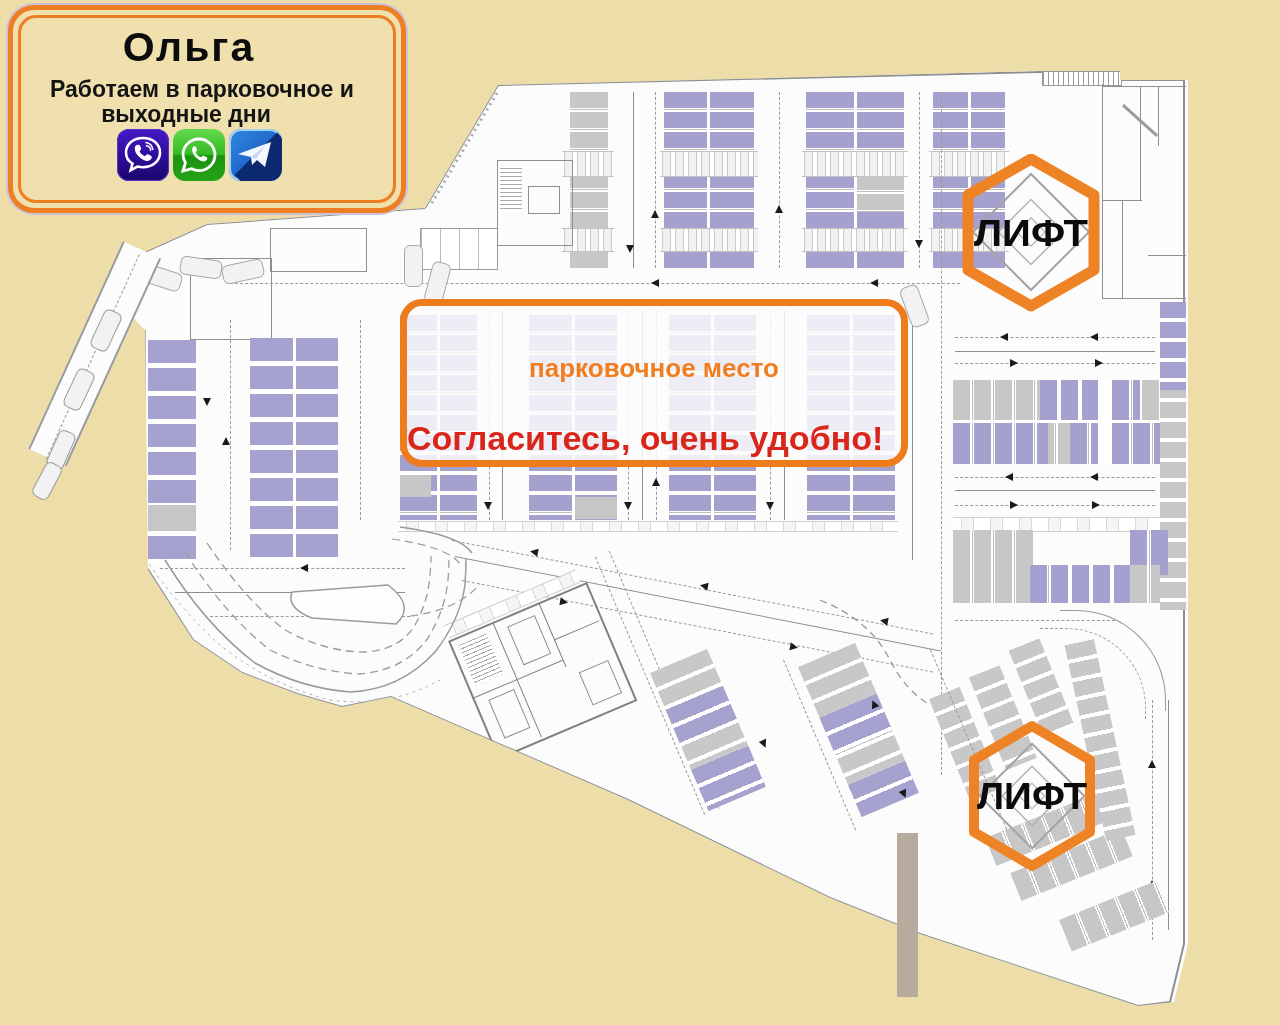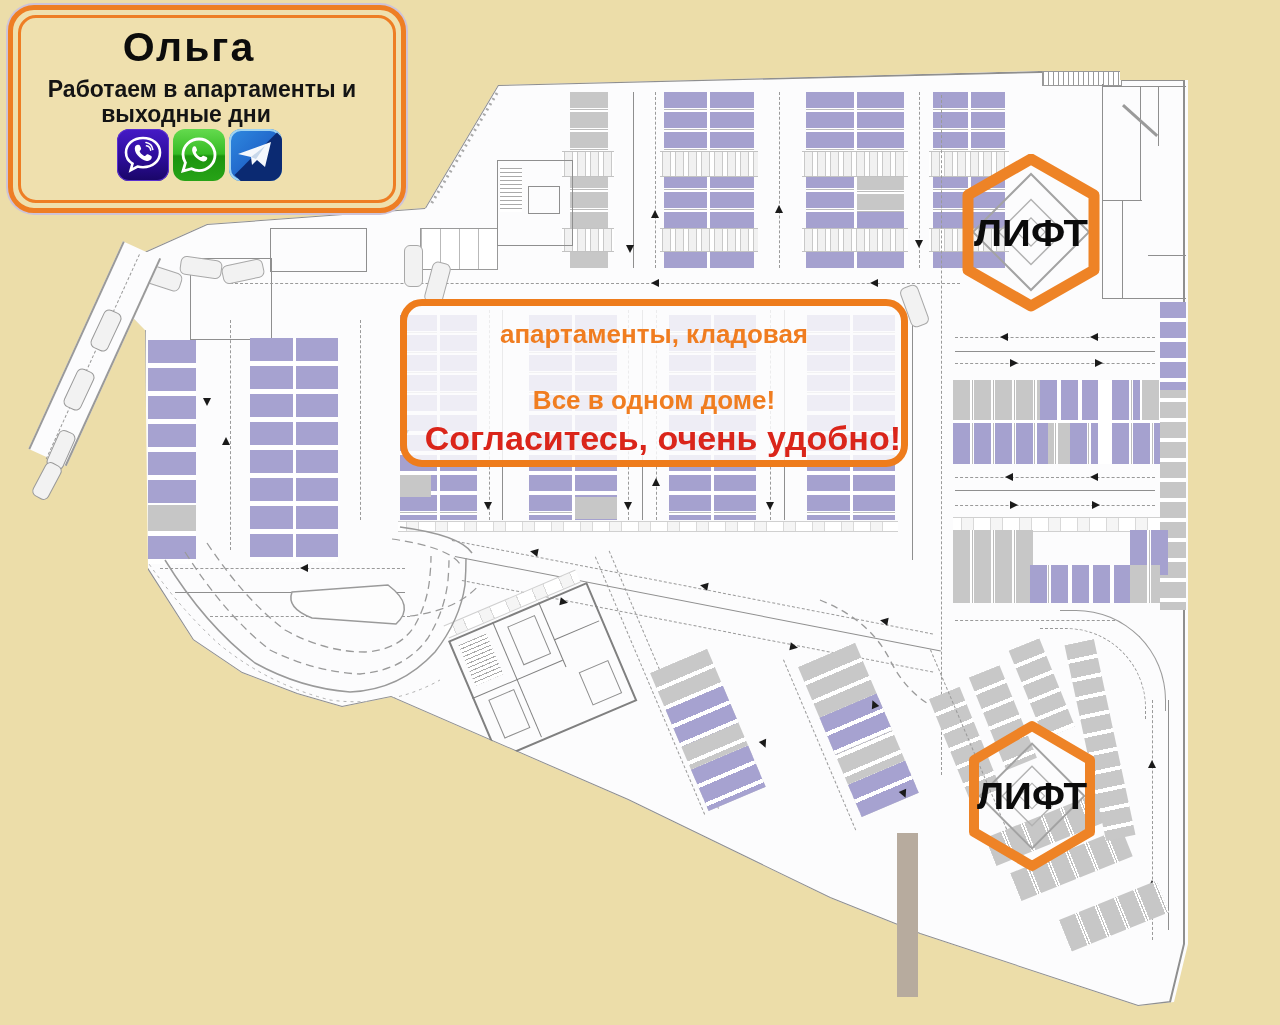--- a/index.html
+++ b/index.html
@@ -259,21 +259,21 @@
     <div class="dv" style="left:18px;top:5px;height:225px;"></div>
   </div>
   <div class="car" style="left:85px;top:321px;transform:rotate(-65deg);border-color:#999;"></div>
   <div class="car" style="left:58px;top:380px;transform:rotate(-65deg);border-color:#999;"></div>
   <div class="car" style="left:52px;top:430px;width:16px;height:38px;transform:rotate(24deg);border-color:#999;"></div>
   <div class="car" style="left:38px;top:462px;width:16px;height:36px;transform:rotate(28deg);border-color:#999;"></div>
 
   <div class="abs" style="left:8px;top:5px;width:388px;height:198px;background:#efe0ae;border:5px solid #ee7e24;border-radius:26px;box-shadow:0 0 0 2px #cdc3d8;">
     <div class="abs" style="left:5px;top:5px;right:5px;bottom:5px;border:3.5px solid #ee7e24;border-radius:18px;"></div>
     <div class="abs" style="left:-18px;top:14px;width:100%;text-align:center;font-size:41px;font-weight:bold;color:#0c0c0c;letter-spacing:2px;">Ольга</div>
-    <div class="abs" style="left:-5px;top:66px;width:100%;text-align:center;font-size:23px;font-weight:bold;color:#141414;">Работаем в апартаменты и</div>
+    <div class="abs" style="left:-5px;top:66px;width:100%;text-align:center;font-size:23px;font-weight:bold;color:#141414;">Работаем в парковочное и</div>
     <div class="abs" style="left:-21px;top:91px;width:100%;text-align:center;font-size:23px;font-weight:bold;color:#141414;">выходные дни</div>
 
     <div class="abs" style="left:104px;top:119px;width:52px;height:52px;border-radius:12px;background:linear-gradient(180deg,#4519c6 0%,#2d0d9a 55%,#190667 100%);box-shadow:inset 0 0 0 1px #5a30d0;">
       <svg width="52" height="52" viewBox="0 0 52 52">
           <path d="M26 9c-9.5 0-17 6-17 14.5 0 4.8 2.5 8.7 6.5 11.2l-1.8 6.5 6.8-3.6c1.7.4 3.6.6 5.5.6 9.5 0 17-6.2 17-14.7S35.5 9 26 9z" fill="none" stroke="#fff" stroke-width="2.6"></path>
           <path d="M20 16c1.5-.7 2.5-.3 3 .8l1 2.3c.4 1-.1 1.8-.9 2.4-.5.4-.6 1 .1 2 .8 1.2 2.3 2.6 3.6 3.2 1 .5 1.7.2 2.2-.5.6-.9 1.4-1.2 2.4-.7l2.5 1.3c1 .6 1.2 1.7.4 3-1 1.6-2.9 2.6-4.7 2.1-3.3-.8-6.6-2.8-9-5.7-2.3-2.8-3.3-6-2.6-8.3.3-1 1-1.6 2-1.9z" fill="#fff"></path>
           <path d="M29 13.5c3.5.6 6.3 3.4 6.8 7M29.5 16.8c2.2.4 3.9 2.1 4.2 4.4" stroke="#fff" stroke-width="1.6" fill="none" stroke-linecap="round"></path>
         </svg>
     </div>
     <div class="abs" style="left:160px;top:119px;width:52px;height:52px;border-radius:12px;background:linear-gradient(180deg,#64da4e 0%,#35bb24 48%,#1b940e 52%,#27a317 100%);">
@@ -285,23 +285,22 @@
     <div class="abs" style="left:216px;top:119px;width:53px;height:52px;border-radius:12px;background:linear-gradient(135deg,#2f8ae0 0%,#1f63c8 60%,#124a9e 100%);box-shadow:inset 0 0 0 2px #9fd4f2;overflow:hidden;">
       <div class="abs" style="left:18px;top:16px;width:60px;height:60px;background:#0b2a72;transform:rotate(45deg);"></div>
       <svg class="abs" width="53" height="52" viewBox="0 0 53 52" style="left:0;top:0;">
           <path d="M9 25 L42 13 L36 38 L28 31 L23 36 L22 28 Z" fill="#f5f8fc"></path>
           <path d="M22 28 L36 17 L27 30 Z" fill="#c8d8ea"></path>
         </svg>
     </div>
   </div>
 
   <div class="abs" style="left:400px;top:299px;width:508px;height:168px;background:rgba(252,251,253,0.84);border:7px solid #ee7c1c;border-radius:22px;box-sizing:border-box;">
-    <div class="abs" style="left:0;top:13px;width:100%;text-align:center;font-size:26px;font-weight:bold;color:#f07d20;">апартаменты, кладовая</div>
-    <div class="abs" style="left:0;top:79px;width:100%;text-align:center;font-size:26px;font-weight:bold;color:#f07d20;">Все в одном доме!</div>
-    <div class="abs" style="left:0;top:113px;width:100%;text-align:right;font-size:34px;font-weight:bold;color:#da251a;">Согласитесь, очень удобно!</div>
+    <div class="abs" style="left:0;top:47px;width:100%;text-align:center;font-size:26px;font-weight:bold;color:#f07d20;">парковочное место</div>
+    <div class="abs" style="left:0;top:113px;width:100%;text-align:left;font-size:34px;font-weight:bold;color:#da251a;">Согласитесь, очень удобно!</div>
   </div>
 
   <svg class="abs" style="left:958px;top:154px;" width="146" height="158" viewBox="0 0 146 158">
     <g transform="translate(73,78)">
         <rect x="-41" y="-41" width="82" height="82" fill="none" stroke="#a3a3a3" stroke-width="2" transform="rotate(45)"></rect>
         <rect x="-23" y="-23" width="46" height="46" fill="none" stroke="#b2b2b2" stroke-width="1.5" transform="rotate(45)"></rect>
         <rect x="-10" y="-10" width="20" height="20" fill="none" stroke="#b2b2b2" stroke-width="1.2" transform="rotate(45)"></rect>
       </g>
     <polygon points="73,5 136,41 136,116 73,152 10,116 10,41" fill="none" stroke="#ee8326" stroke-width="11" stroke-linejoin="round"></polygon>
     <text x="73" y="92" text-anchor="middle" font-family="Liberation Sans,sans-serif" font-size="37" font-weight="bold" fill="#0b0b0b" textLength="114" lengthAdjust="spacingAndGlyphs">ЛИФТ</text>

